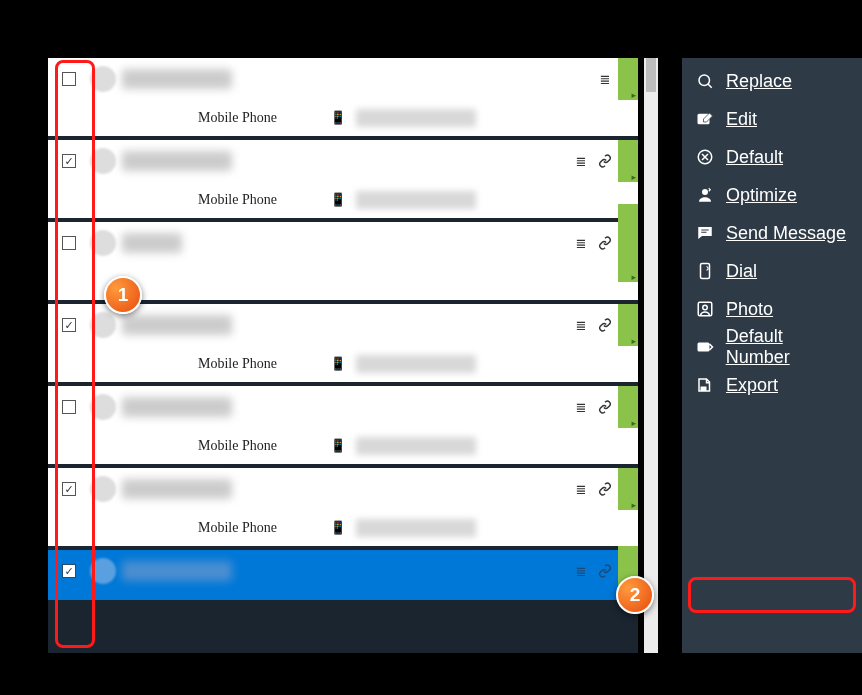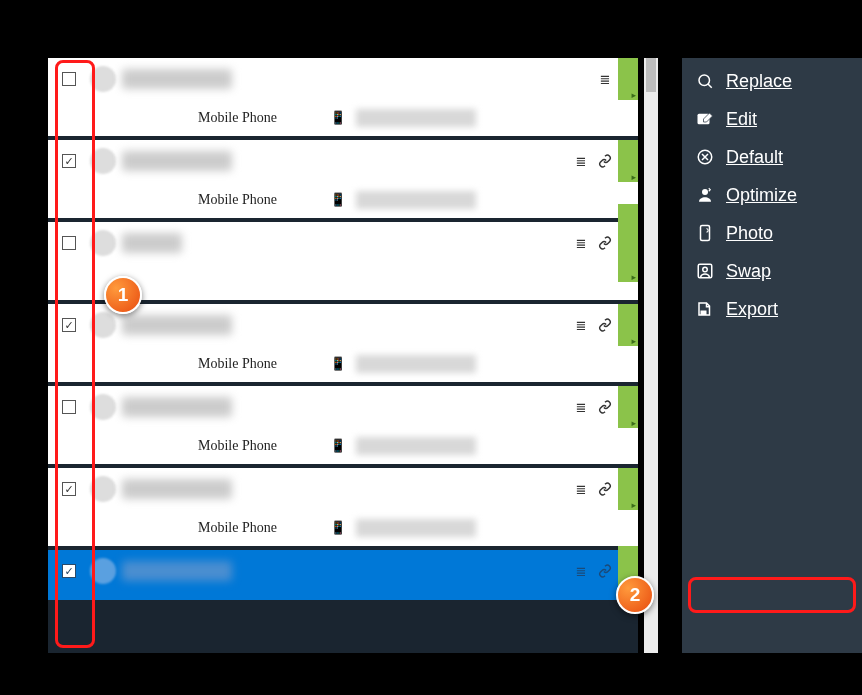--- a/index.html
+++ b/index.html
@@ -437,36 +437,54 @@
         <svg width="18" height="18" viewBox="0 0 24 24" fill="#fff">
           <circle cx="12" cy="8" r="4"></circle>
           <path d="M4 21c0-4 4-6 8-6s8 2 8 6z"></path>
           <path d="M17 3l2 2-2 2" fill="none" stroke="#fff" stroke-width="1.5"></path>
         </svg>
       </div>
     <span>Optimize</span>
   </div>
   <div class="side-item">
     <div class="side-icon">
+        <svg width="18" height="18" viewBox="0 0 24 24" fill="#fff">
+          <path d="M3 4h18v12H8l-5 4z"></path>
+          <path d="M7 8h10M7 11h7" stroke="#2e3a46" stroke-width="1.5"></path>
+        </svg>
+      </div>
+    <span>Send Message</span>
+  </div>
+  <div class="side-item">
+    <div class="side-icon">
         <svg width="18" height="18" viewBox="0 0 24 24" fill="none" stroke="#fff" stroke-width="2">
           <rect x="6" y="2" width="12" height="20" rx="2"></rect>
           <path d="M14 6c3 1 3 4 0 5" stroke-width="1.5"></path>
         </svg>
       </div>
-    <span>Photo</span>
+    <span>Dial</span>
   </div>
   <div class="side-item">
     <div class="side-icon">
         <svg width="18" height="18" viewBox="0 0 24 24" fill="none" stroke="#fff" stroke-width="2">
           <rect x="3" y="3" width="18" height="18" rx="2"></rect>
           <circle cx="12" cy="10" r="3"></circle>
           <path d="M6 20c1-3 4-4 6-4s5 1 6 4"></path>
         </svg>
       </div>
-    <span>Swap</span>
+    <span>Photo</span>
+  </div>
+  <div class="side-item">
+    <div class="side-icon">
+        <svg width="18" height="18" viewBox="0 0 24 24" fill="#fff">
+          <rect x="2" y="6" width="16" height="12" rx="2"></rect>
+          <path d="M18 8l4 4-4 4" fill="none" stroke="#fff" stroke-width="2"></path>
+        </svg>
+      </div>
+    <span>Default Number</span>
   </div>
   <div class="side-item">
     <div class="side-icon">
         <svg width="18" height="18" viewBox="0 0 24 24" fill="#fff">
           <path d="M4 4h10l4 4v12H4zM14 4v5h4" fill="none" stroke="#fff" stroke-width="2"></path>
           <rect x="6" y="14" width="8" height="6" fill="#fff"></rect>
         </svg>
       </div>
     <span>Export</span>
   </div>

